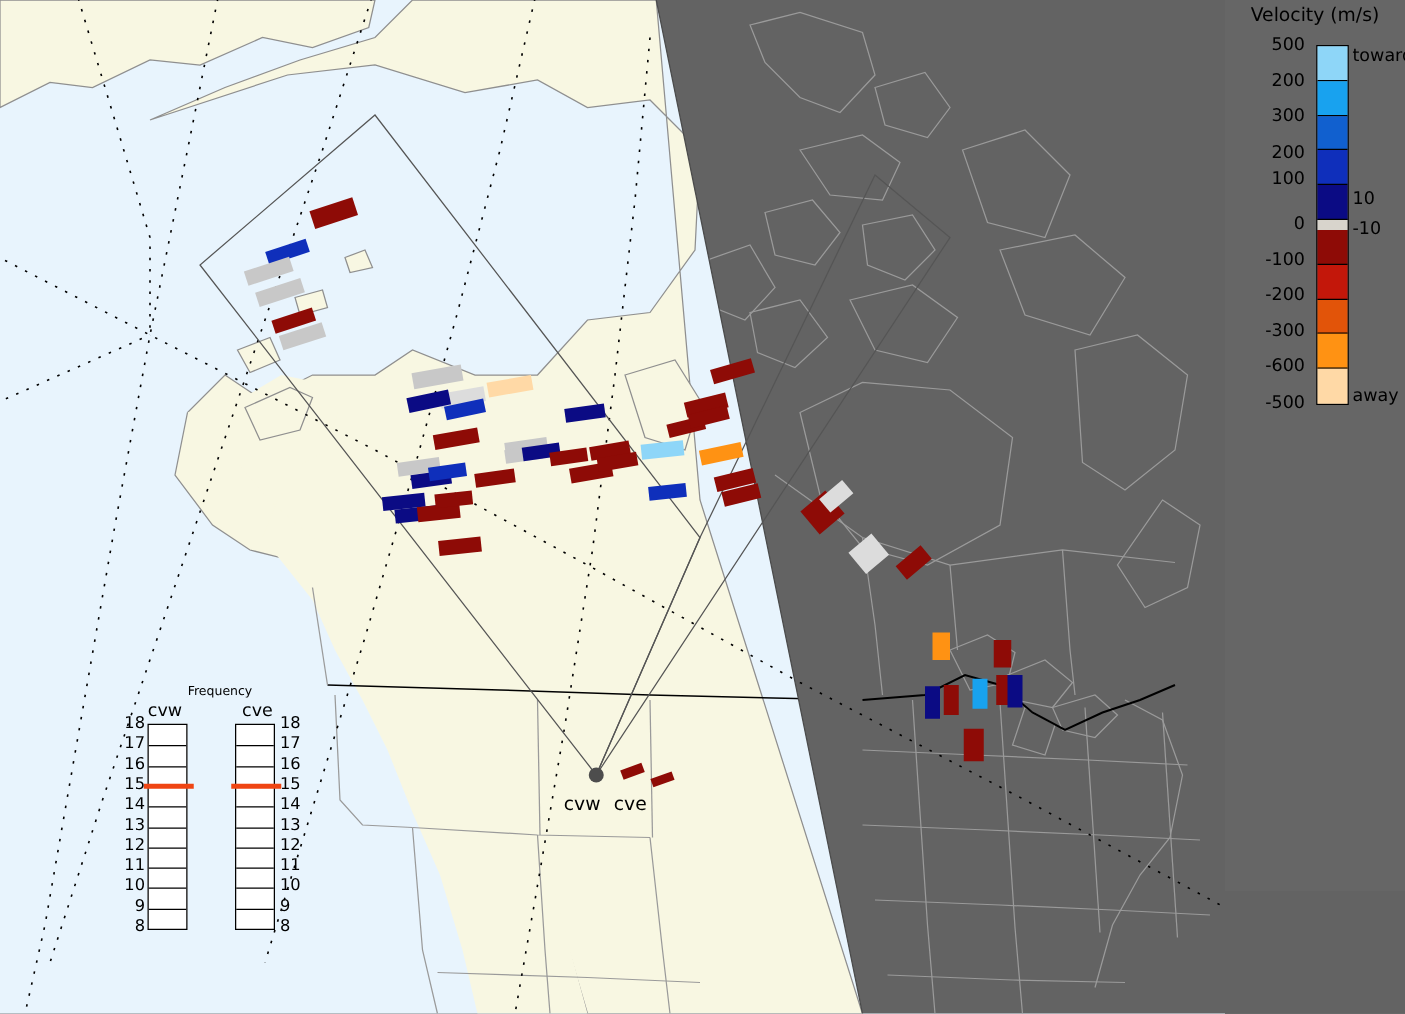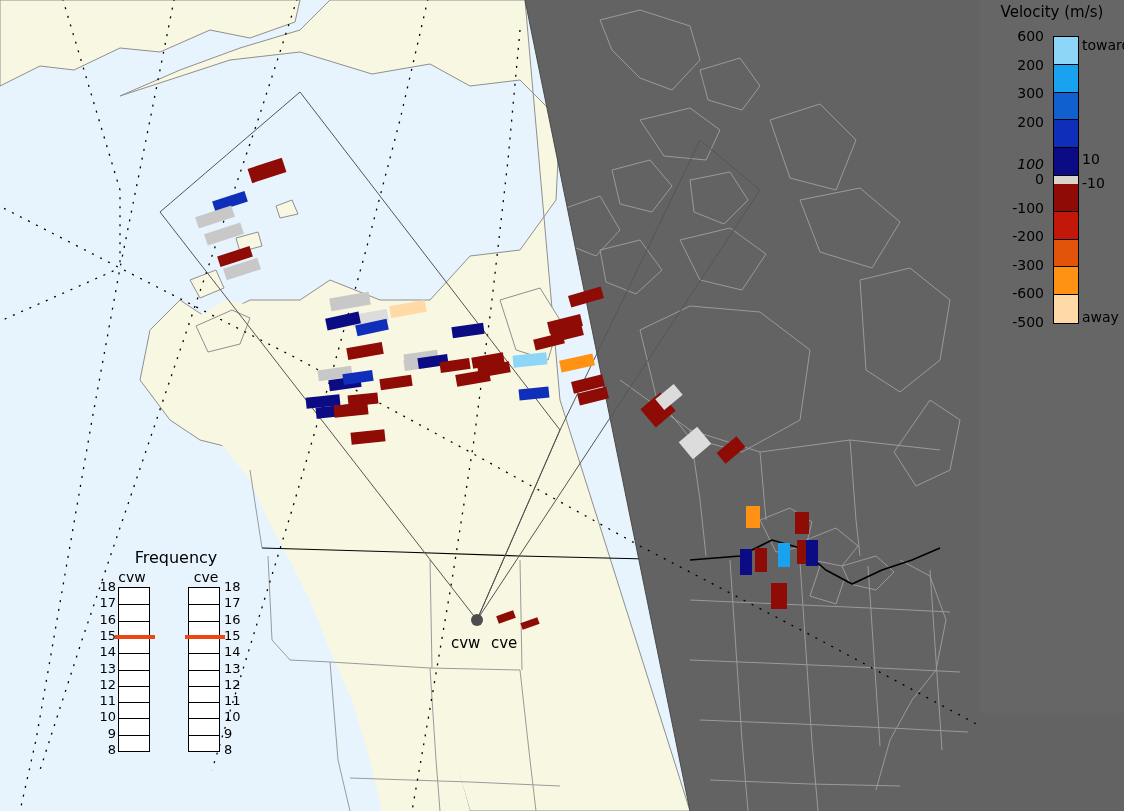--- a/index.html
+++ b/index.html
@@ -11,21 +11,21 @@
   #map{position:absolute;left:0;top:0;width:980px;height:811px;overflow:hidden;background:#e8f4fd;}
   #mapsvg{position:absolute;left:0;top:0;}
 
   
   #stamp{position:absolute;left:6px;top:2px;z-index:40;color:#000;
          font-size:15px;line-height:15px;letter-spacing:.2px;white-space:pre;}
   #stamp div{margin:0;padding:0;}
 
   
   #freq{position:absolute;left:96px;top:548px;z-index:40;color:#000;}
-  #freq .ftitle{font-size:16px;text-align:center;width:152px;margin-left:4px;}
+  #freq .ftitle{font-size:10px;text-align:center;width:152px;margin-left:4px;}
   #freq .cols{position:relative;width:160px;height:200px;margin-top:2px;}
   .fcol{position:absolute;top:0;width:60px;}
   .fcol.left{left:0;}
   .fcol.right{left:78px;}
   .fname{font-size:14px;text-align:center;width:36px;}
   .fcol.left .fname{margin-left:18px;}
   .fcol.right .fname{margin-left:14px;}
   .fbarwrap{position:relative;height:165px;margin-top:2px;}
   .fbar{position:absolute;top:0;width:32px;height:165px;border:1px solid #000;
         background:#fff;box-sizing:border-box;}
@@ -316,25 +316,25 @@
         <div class="cseg div" style="top: 83.4px; height: 27.8px; background: rgb(15, 47, 187);"></div>
         <div class="cseg div" style="top: 111.2px; height: 27.8px; background: rgb(11, 11, 132);"></div>
         <div class="cseg" style="top: 139px; height: 8px; background: rgb(216, 212, 204);"></div>
         <div class="cseg div" style="top: 147px; height: 27.8px; background: rgb(142, 11, 6);"></div>
         <div class="cseg div" style="top: 174.8px; height: 27.8px; background: rgb(195, 23, 10);"></div>
         <div class="cseg div" style="top: 202.6px; height: 27.8px; background: rgb(226, 84, 9);"></div>
         <div class="cseg div" style="top: 230.4px; height: 27.8px; background: rgb(255, 146, 19);"></div>
         <div class="cseg" style="top: 258.2px; height: 27.8px; background: rgb(255, 217, 166);"></div>
       </div>
     <div id="cbticks">
-        <div class="ctick" style="top: 1px;">600</div>
+        <div class="ctick" style="top: 1px;">500</div>
         <div class="ctick" style="top: 29.6px;">200</div>
         <div class="ctick" style="top: 58.2px;">300</div>
         <div class="ctick" style="top: 86.8px;">200</div>
-        <div class="ctick" style="top: 129px; font-style: italic;">100</div>
+        <div class="ctick" style="top: 108px;">100</div>
         <div class="ctick" style="top: 144px;">0</div>
         <div class="ctick" style="top: 172.6px;">-100</div>
         <div class="ctick" style="top: 201.2px;">-200</div>
         <div class="ctick" style="top: 229.8px;">-300</div>
         <div class="ctick" style="top: 258.4px;">-600</div>
         <div class="ctick" style="top: 287px;">-500</div>
       </div>
     <div id="cbside">
       <div class="cside" style="top:10px;">toward</div>
       <div class="cside" style="top:124px;">10</div>

